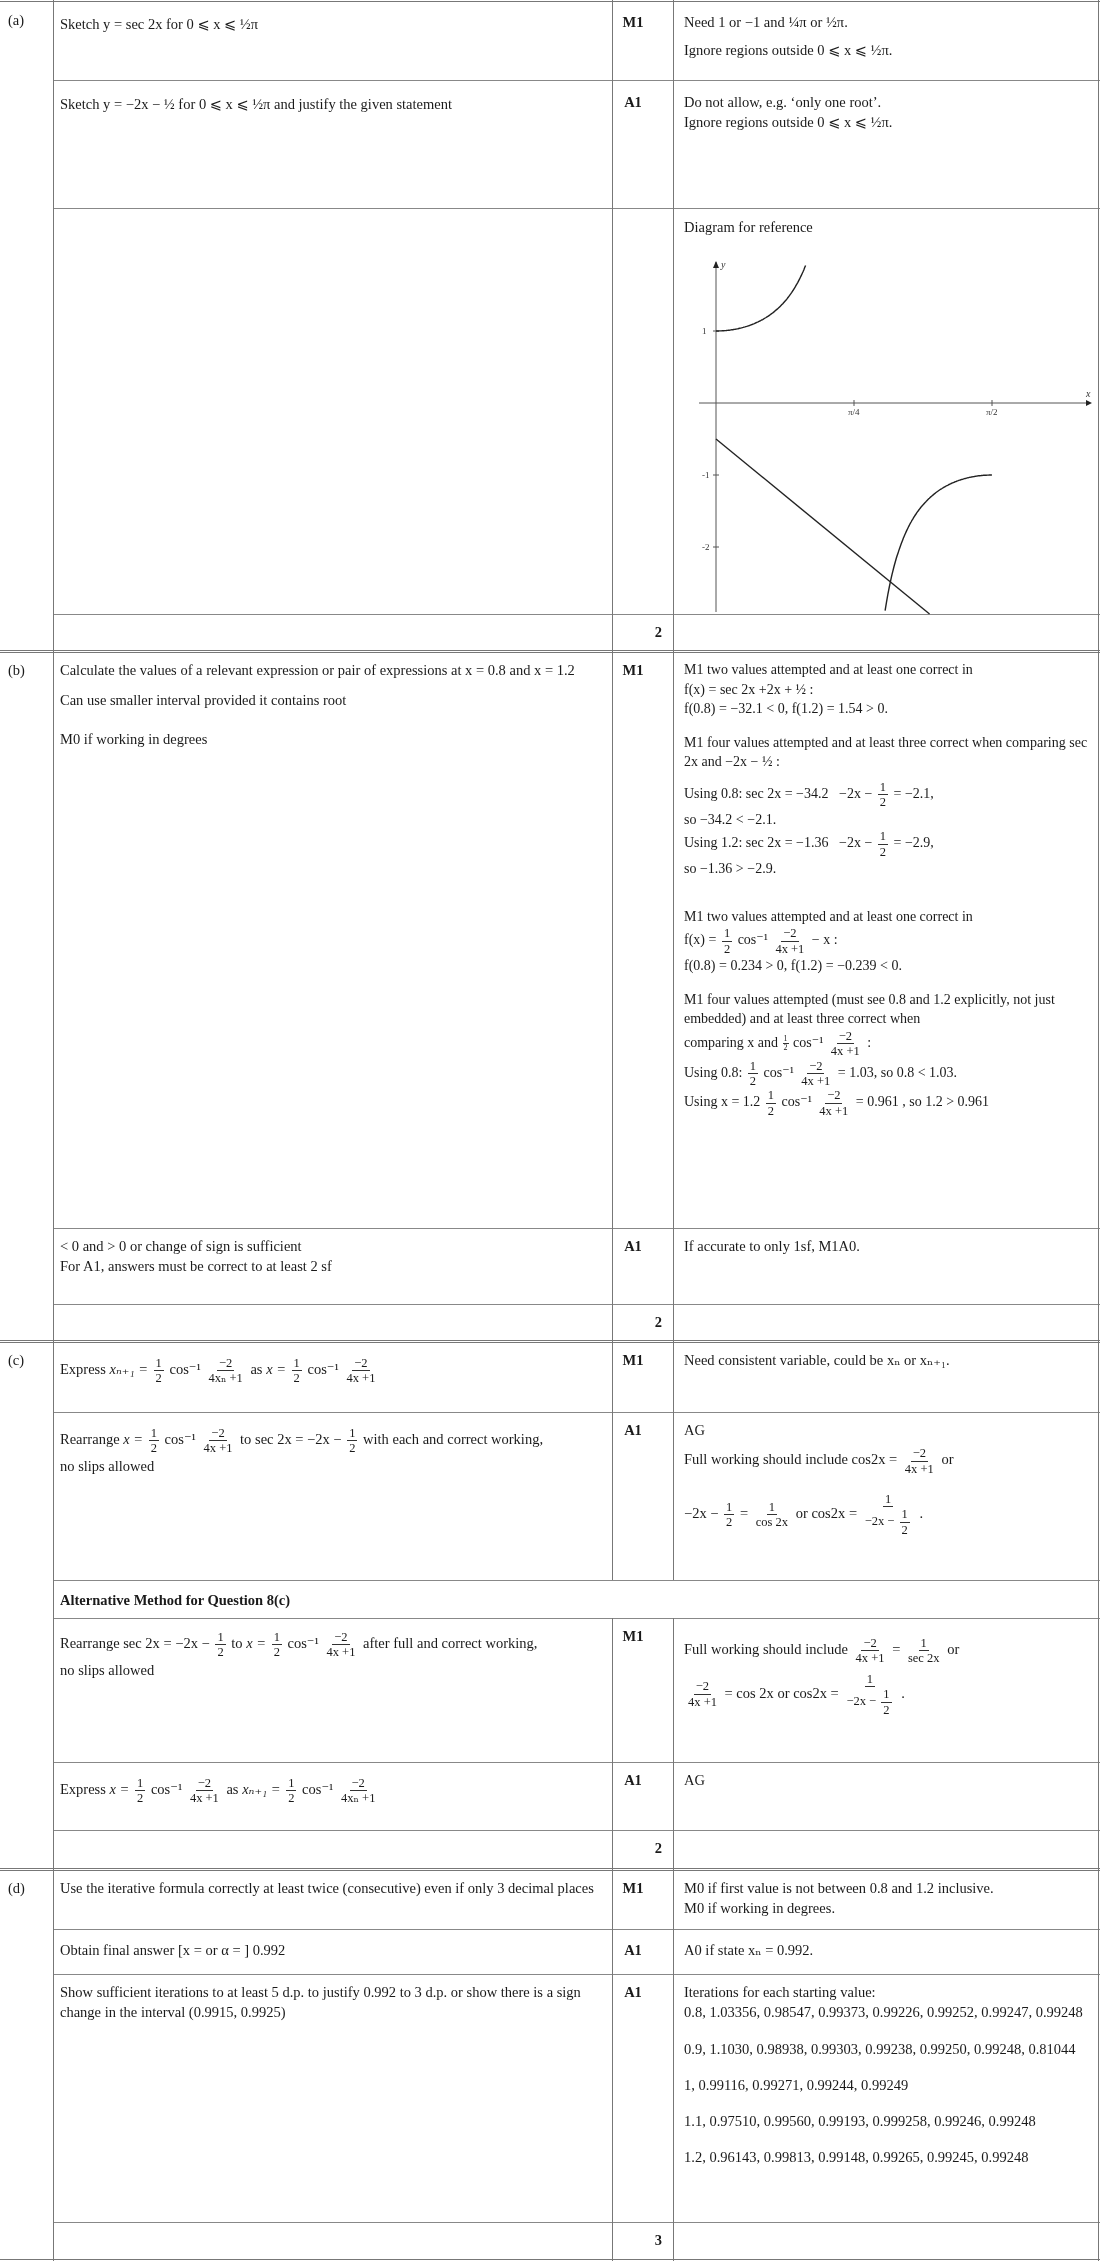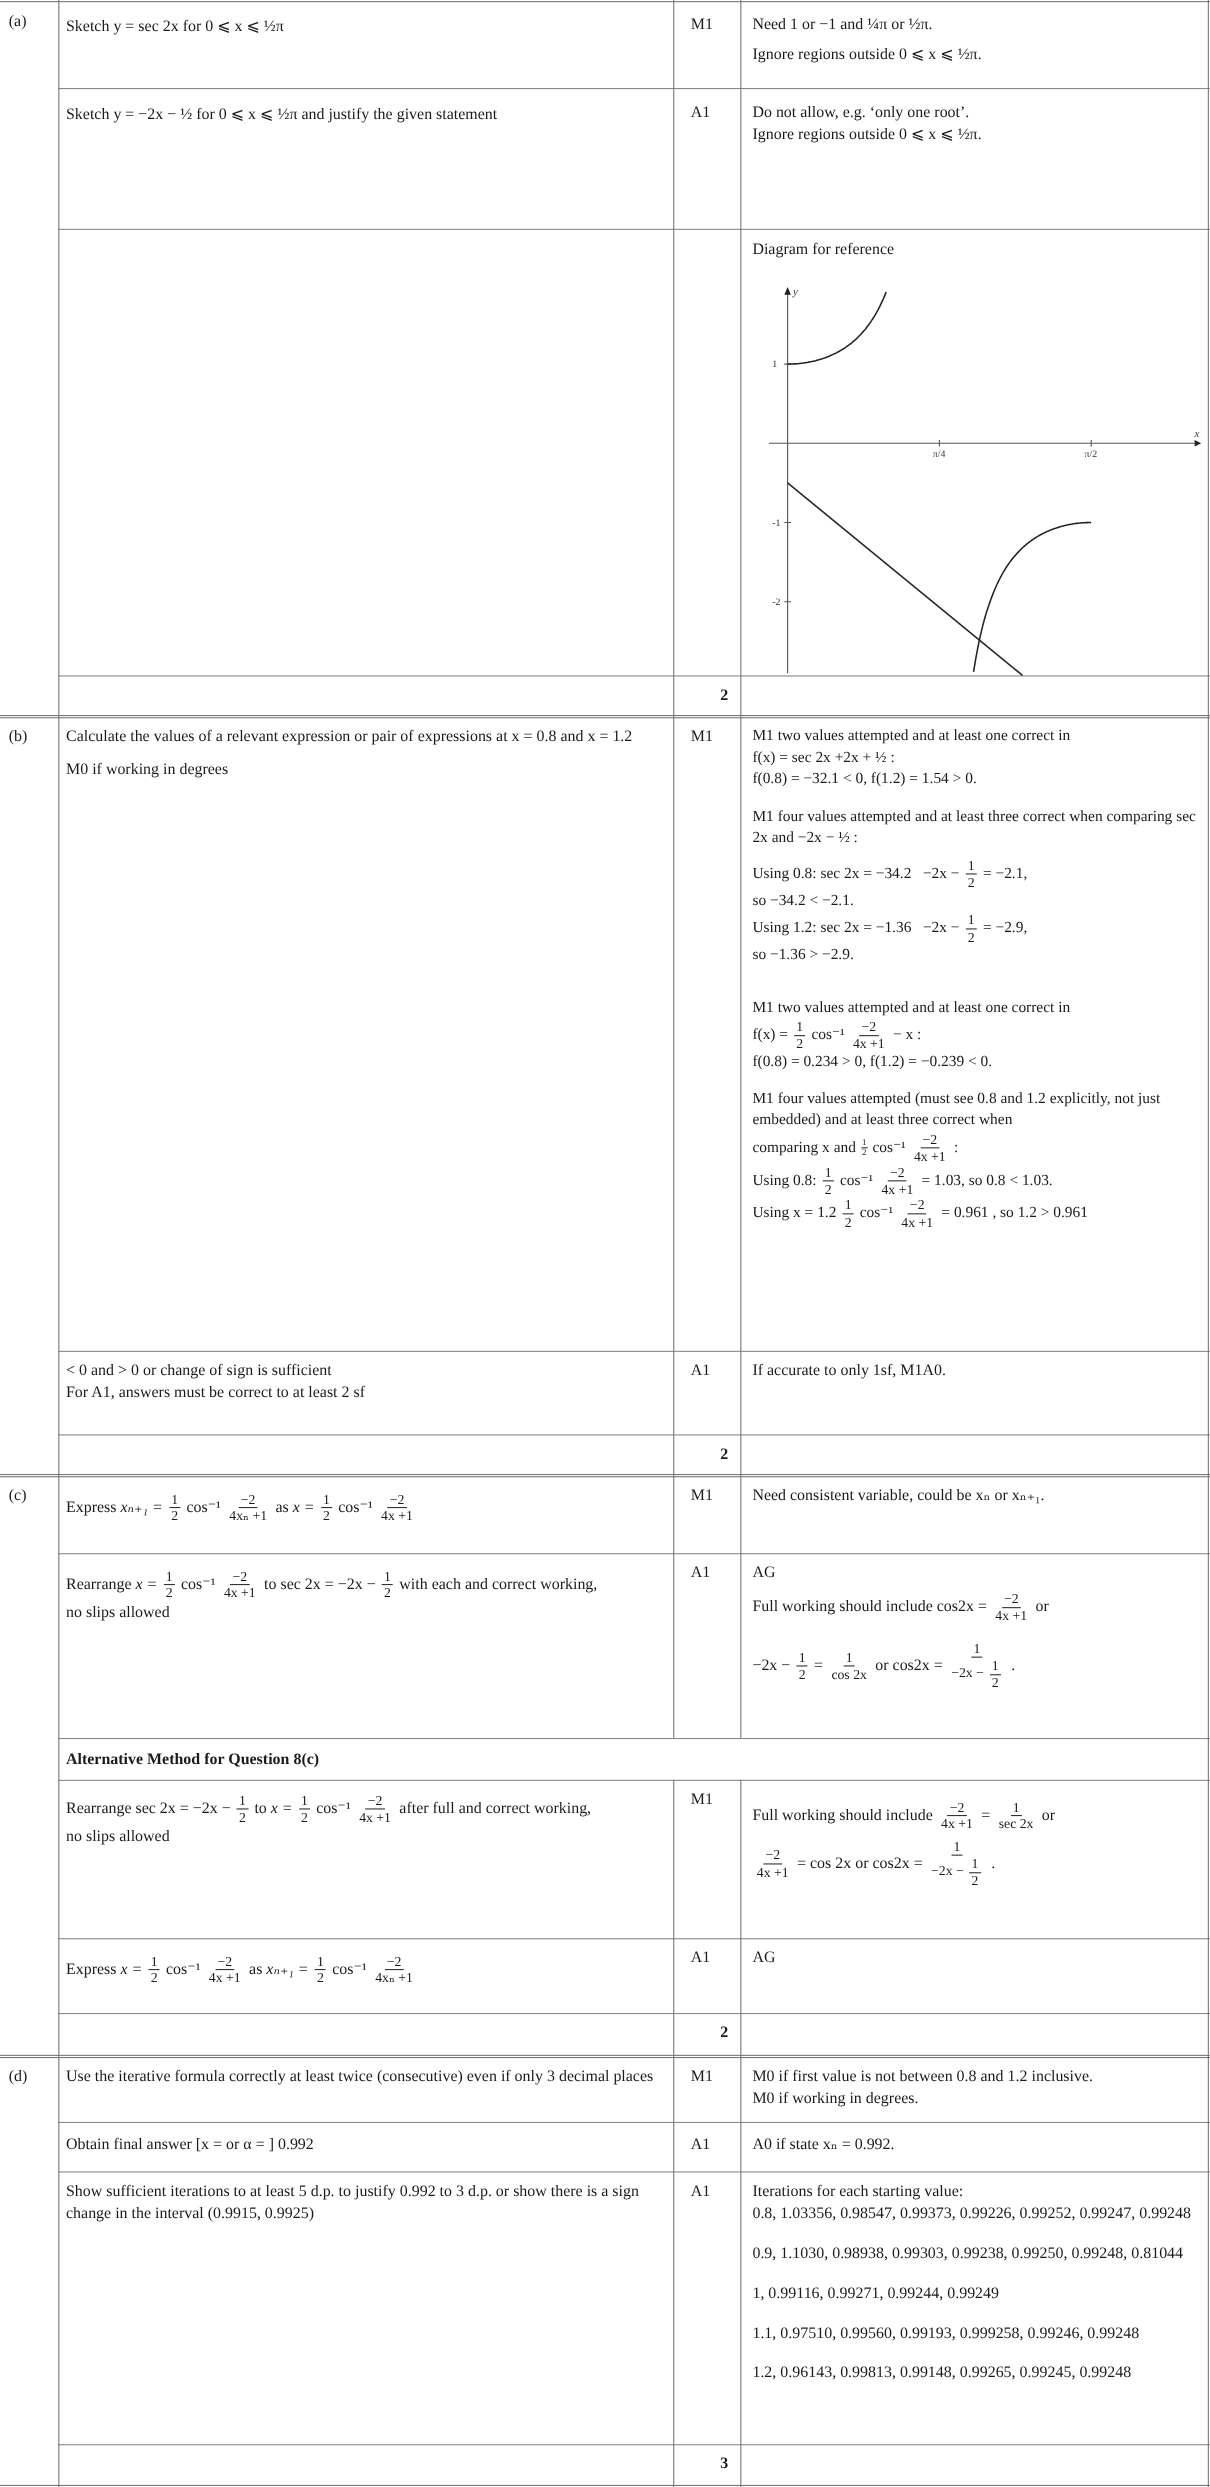--- a/index.html
+++ b/index.html
@@ -8,21 +8,21 @@
     font-family: "Liberation Serif", "DejaVu Serif", serif; color: #1a1a1a;
     font-size: 14.5px; line-height: 1.4;
   }
   .hline { position: absolute; left: 0; right: 0; height: 0; border-top: 1.5px solid #777; }
   .hline.thin { border-top: 1px solid #888; left: 53px; }
   .hline.double { border-top: 3px double #777; }
   .vline { position: absolute; width: 0; border-left: 1px solid #777; }
   .cell { position: absolute; }
   .partlabel { position: absolute; left: 8px; font-size: 14.5px; }
   .q { left: 60px; width: 545px; }
-  .m { left: 628px; width: 50px; text-align: left; font-weight: normal; }
+  .m { left: 608px; width: 50px; text-align: center; font-weight: bold; }
   .g { left: 684px; width: 405px; }
   .tot { left: 612px; width: 50px; text-align: right; font-weight: bold; }
   .frac { display: inline-flex; flex-direction: column; align-items: center; vertical-align: middle; font-size: 12.5px; line-height: 1.15; margin: 0 2px; }
   .frac .num { border-bottom: 1px solid #333; padding: 0 2px; }
   .frac .den { padding: 0 2px; }
   .sfrac { display: inline-flex; flex-direction: column; align-items: center; vertical-align: middle; font-size: 8px; line-height: 1; margin: 0 1px; }
   .sfrac .num { border-bottom: 1px solid #333; padding: 0 1px; }
   i { font-style: italic; }
   .p { margin: 0 0 8px 0; }
   .alt { position: absolute; left: 60px; font-weight: bold; }
@@ -98,20 +98,21 @@
       <polyline points="201.1,352.7 201.8,348.3 202.5,344.1 203.2,340.1 203.9,336.2 204.6,332.6 205.3,329.0 206.0,325.6 206.7,322.4 207.4,319.2 208.1,316.2 208.8,313.3 209.5,310.5 210.2,307.8 210.9,305.2 211.6,302.7 212.3,300.3 213.0,298.0 213.8,295.7 214.5,293.6 215.2,291.4 215.9,289.4 216.6,287.4 217.3,285.5 218.0,283.7 218.7,281.9 219.4,280.1 220.1,278.4 220.8,276.8 221.5,275.2 222.2,273.6 222.9,272.1 223.6,270.7 224.3,269.3 225.0,267.9 225.7,266.5 226.4,265.2 227.1,264.0 227.8,262.7 228.5,261.5 229.2,260.4 229.9,259.2 230.6,258.1 231.3,257.0 232.0,256.0 232.7,254.9 233.4,253.9 234.1,253.0 234.8,252.0 235.5,251.1 236.2,250.2 236.9,249.3 237.6,248.4 238.4,247.6 239.1,246.8 239.8,246.0 240.5,245.2 241.2,244.4 241.9,243.7 242.6,242.9 243.3,242.2 244.0,241.5 244.7,240.8 245.4,240.2 246.1,239.5 246.8,238.9 247.5,238.3 248.2,237.7 248.9,237.1 249.6,236.5 250.3,235.9 251.0,235.4 251.7,234.8 252.4,234.3 253.1,233.8 253.8,233.3 254.5,232.8 255.2,232.3 255.9,231.8 256.6,231.3 257.3,230.9 258.0,230.5 258.7,230.0 259.4,229.6 260.1,229.2 260.8,228.8 261.5,228.4 262.2,228.0 262.9,227.6 263.7,227.3 264.4,226.9 265.1,226.5 265.8,226.2 266.5,225.9 267.2,225.5 267.9,225.2 268.6,224.9 269.3,224.6 270.0,224.3 270.7,224.0 271.4,223.7 272.1,223.5 272.8,223.2 273.5,222.9 274.2,222.7 274.9,222.4 275.6,222.2 276.3,222.0 277.0,221.7 277.7,221.5 278.4,221.3 279.1,221.1 279.8,220.9 280.5,220.7 281.2,220.5 281.9,220.3 282.6,220.1 283.3,219.9 284.0,219.8 284.7,219.6 285.4,219.4 286.1,219.3 286.8,219.1 287.5,219.0 288.3,218.9 289.0,218.7 289.7,218.6 290.4,218.5 291.1,218.4 291.8,218.2 292.5,218.1 293.2,218.0 293.9,217.9 294.6,217.8 295.3,217.8 296.0,217.7 296.7,217.6 297.4,217.5 298.1,217.5 298.8,217.4 299.5,217.3 300.2,217.3 300.9,217.2 301.6,217.2 302.3,217.2 303.0,217.1 303.7,217.1 304.4,217.1 305.1,217.0 305.8,217.0 306.5,217.0 307.2,217.0 307.9,217.0" fill="none" stroke="#222" stroke-width="1.4"></polyline>
       <line x1="32" y1="181" x2="245.53288198162622" y2="356" stroke="#222" stroke-width="1.4"></line>
     </svg>
 </div>
 
 <div class="cell tot" style="top:622px">2</div>
 
 <div class="partlabel" style="top:660px">(b)</div>
 <div class="cell q" style="top:660px">
   <div class="p" style="margin-bottom:10px">Calculate the values of a relevant expression or pair of expressions at x = 0.8 and x = 1.2</div>
+  <div class="p" style="margin-bottom:18px">Can use smaller interval provided it contains root</div>
   <div class="p">M0 if working in degrees</div>
 </div>
 <div class="cell m" style="top:660px">M1</div>
 <div class="cell g" style="top:660px; font-size:14px;">
   <div>M1 two values attempted and at least one correct in</div>
   <div>f(x) = sec 2x +2x + ½ :</div>
   <div style="margin-bottom:14px">f(0.8) = −32.1 &lt; 0, f(1.2) = 1.54 &gt; 0.</div>
   <div style="margin-bottom:8px">M1 four values attempted and at least three correct when comparing sec 2x and −2x − ½ :</div>
   <div>
     <span>Using 0.8: sec 2x = −34.2</span>

